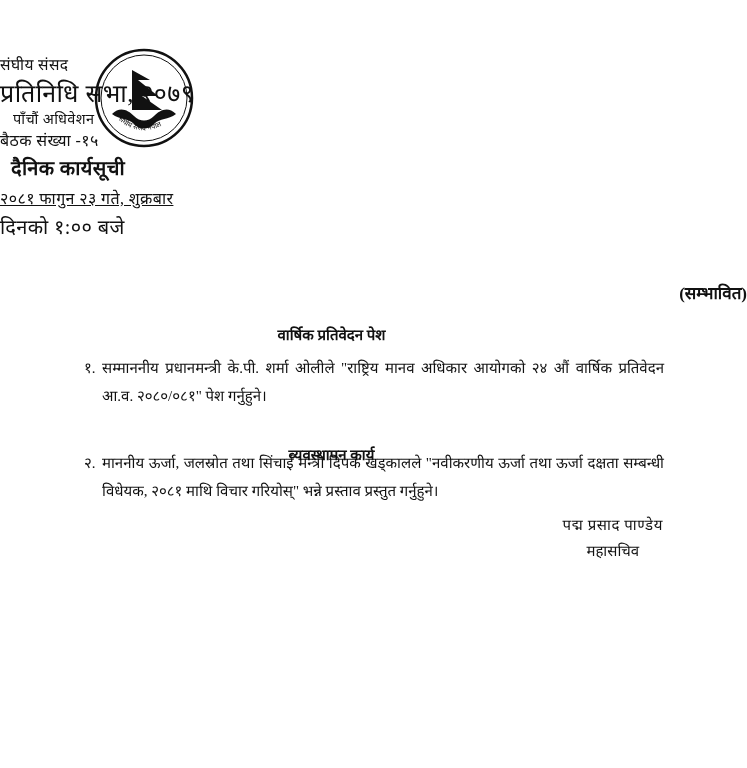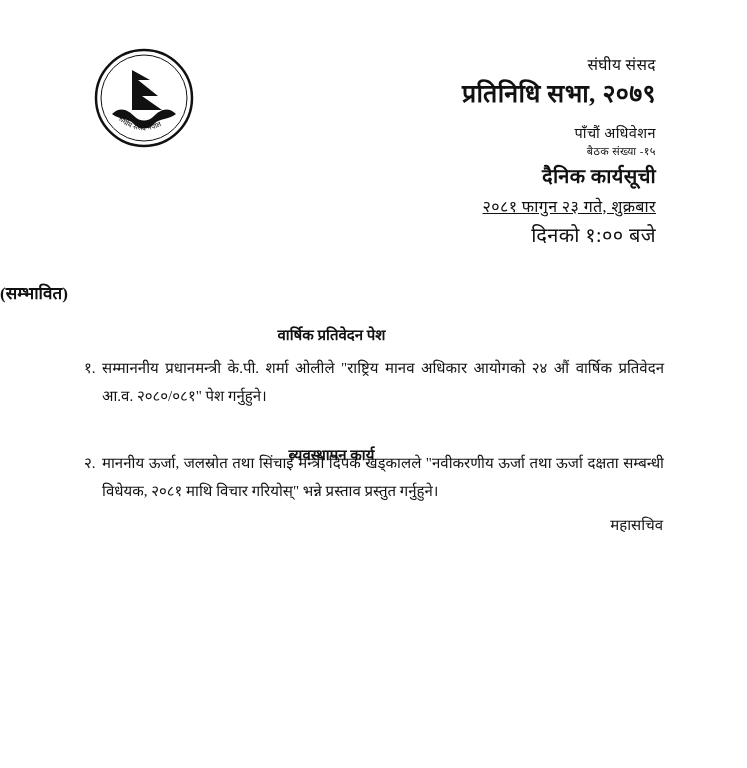--- a/index.html
+++ b/index.html
@@ -30,44 +30,44 @@
     width: 100px;
     height: 100px;
   }
 
   
   .header {
     position: absolute;
     left: 0;
     top: 55px;
     width: 656px;
-    text-align: right;
+    text-align: left;
   }
   .header .line {
     display: block;
     line-height: 1.25;
     letter-spacing: 0.4px;
   }
   .h-small {
     font-size: 15.5px;
     margin-bottom: 4px;
   }
   .h-title {
     font-size: 25px;
-    font-weight: bold;
-    margin: 2px 0 14px 0;
+    font-weight: normal;
+    margin: 2px 0 0 0;
     letter-spacing: 0.5px;
   }
   .h-sub {
     font-size: 14.5px;
     margin-bottom: 3px;
     margin-left: 13px;
   }
   .h-sub2 {
-    font-size: 11px;
+    font-size: 16px;
     margin-bottom: 5px;
   }
   .h-title2 {
     font-size: 20px;
     font-weight: bold;
     margin: 4px 0 8px 0;
     letter-spacing: 0.5px;
     padding-left: 11px;
   }
   .h-date {
@@ -78,21 +78,21 @@
   .h-time {
     font-size: 20px;
   }
 
   
   .probable {
     position: absolute;
     left: 0;
     top: 281px;
     width: 747px;
-    text-align: left;
+    text-align: right;
     font-size: 17px;
     font-weight: bold;
   }
 
   
   .section-heading {
     position: absolute;
     width: 663px;
     text-align: center;
     font-size: 15px;
@@ -175,16 +175,17 @@
     <span class="item-text">सम्माननीय प्रधानमन्त्री के.पी. शर्मा ओलीले "राष्ट्रिय मानव अधिकार आयोगको २४ औं वार्षिक प्रतिवेदन आ.व. २०८०/०८१" पेश गर्नुहुने।</span>
   </div>
 
   <div class="section-heading" id="sec2-heading">व्यवस्थापन कार्य</div>
   <div class="item" id="item2">
     <span class="item-num">२.</span>
     <span class="item-text">माननीय ऊर्जा, जलस्रोत तथा सिंचाई मन्त्री दिपक खड्कालले "नवीकरणीय ऊर्जा तथा ऊर्जा दक्षता सम्बन्धी विधेयक, २०८१ माथि विचार गरियोस्" भन्ने प्रस्ताव प्रस्तुत गर्नुहुने।</span>
   </div>
 
   <div class="signature">
+    <span class="name">पद्म प्रसाद पाण्डेय</span>
     <span class="role">महासचिव</span>
   </div>
 
 </div>
 
 </body></html>

